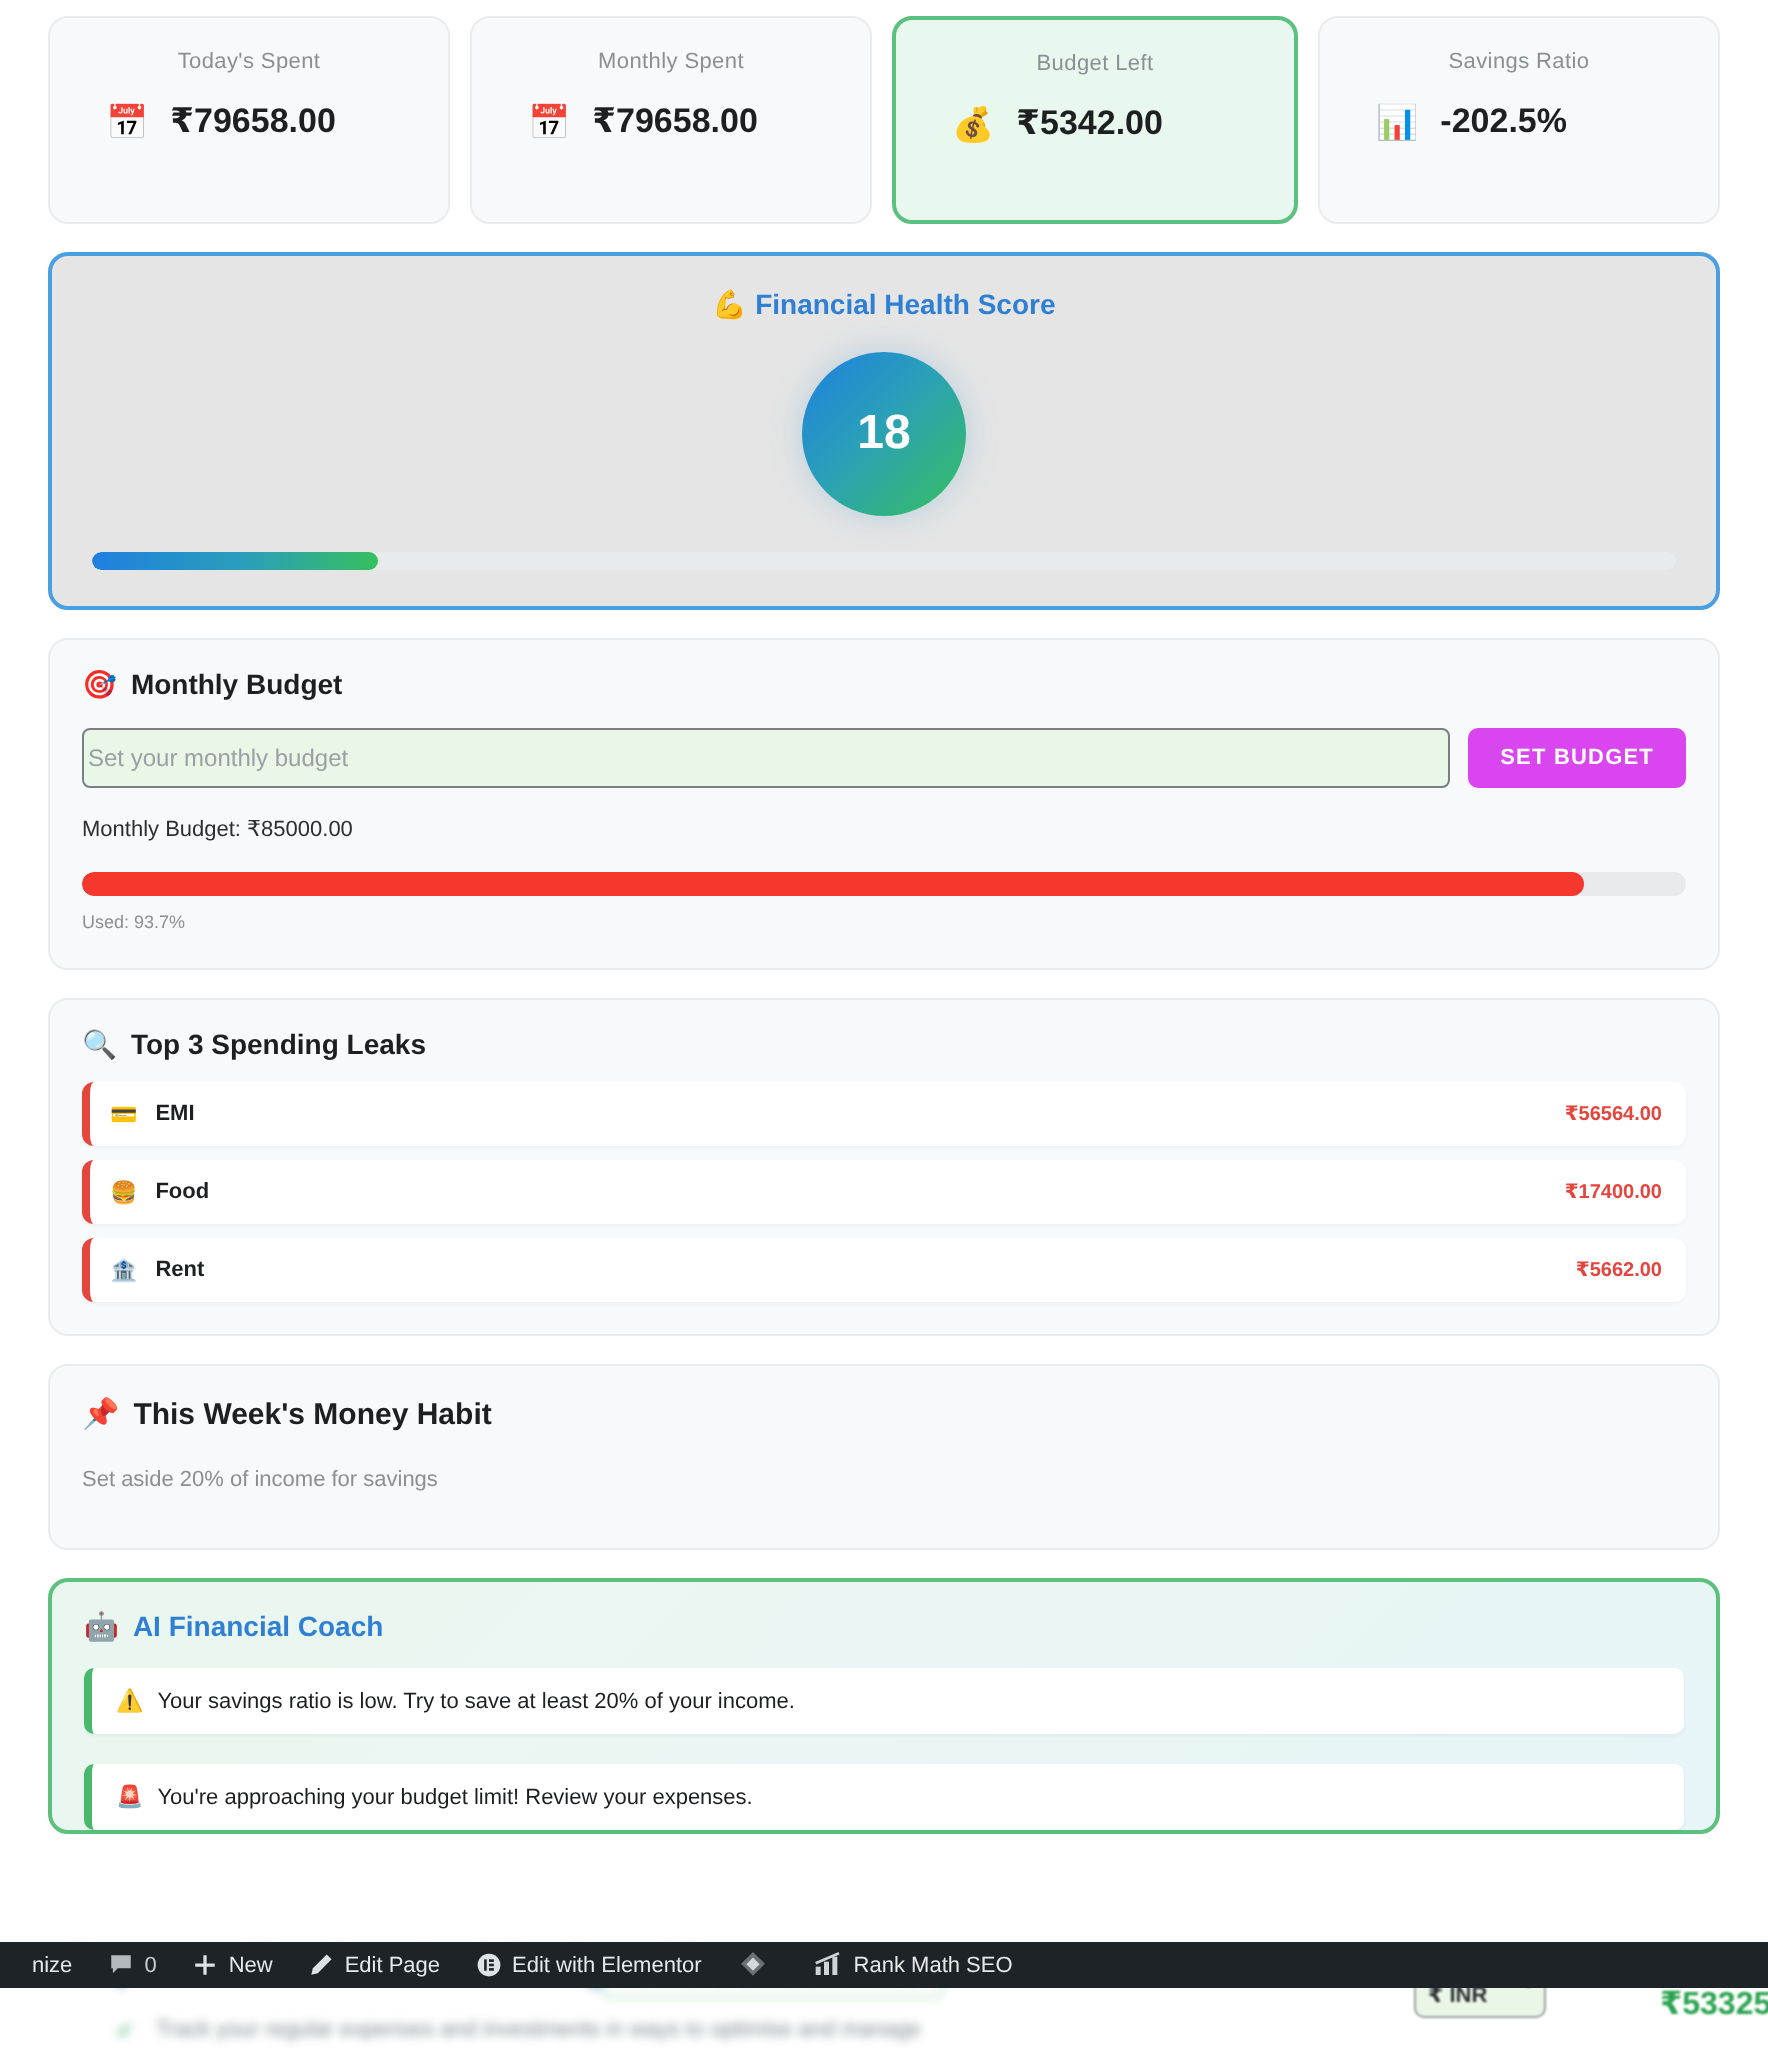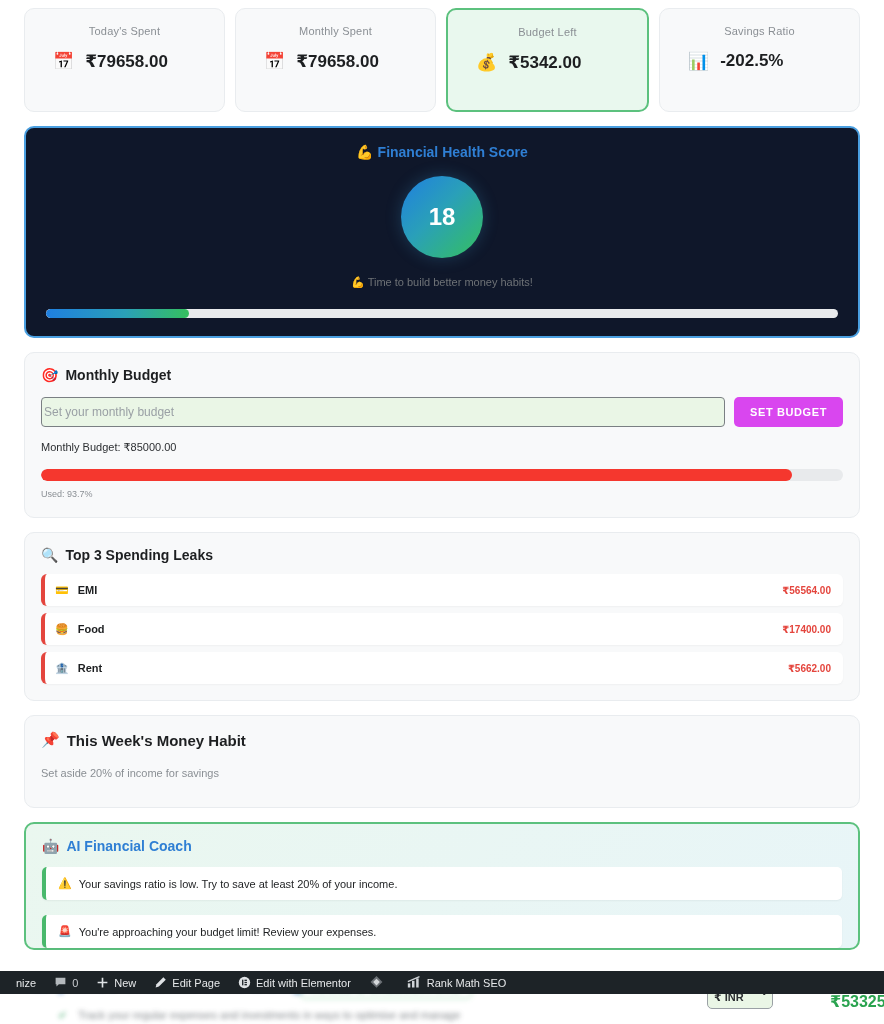--- a/index.html
+++ b/index.html
@@ -37,21 +37,21 @@
   .stat-emoji { font-size: 17px; line-height: 1; }
   .stat-value { font-size: 17px; font-weight: bold; color: #1d1f21; white-space: nowrap; }
 
   
   .panel {
     margin: 14px 24px 0 24px;
     background: #f8f9fa;
     border: 1px solid #e9ecef;
     border-radius: 10px;
   }
-  .panel.accent-blue { border: 2px solid #4a9fe0; background: #0f172a; }
+  .panel.accent-blue { border: 2px solid #4a9fe0; background: #e5e5e5; }
   .panel.accent-green {
     border: 2px solid #5cc17e;
     background: linear-gradient(135deg, #eaf7ef 0%, #e8f5f8 100%);
   }
 
   
   .health { padding: 16px 14px 18px 14px; }
   .health-title {
     text-align: center; color: #2f7fd4; font-size: 14px; font-weight: bold;
     margin-bottom: 16px;
@@ -231,24 +231,20 @@
     <div class="health">
       <div class="health-title">
         <span>💪</span>
         <span>Financial Health Score</span>
       </div>
       <div class="ring-wrap">
         <div class="ring">
           <span>18</span>
         </div>
       </div>
-      <div class="health-msg">
-        <span>💪</span>
-        <span>Time to build better money habits!</span>
-      </div>
       <div class="health-bar">
         <div class="health-bar-fill" id="health-fill" style="width: 18%;"></div>
       </div>
     </div>
   </div>
 
   <div class="panel">
     <div class="budget">
       <div class="sec-head">
         <span class="emo">🎯</span>

